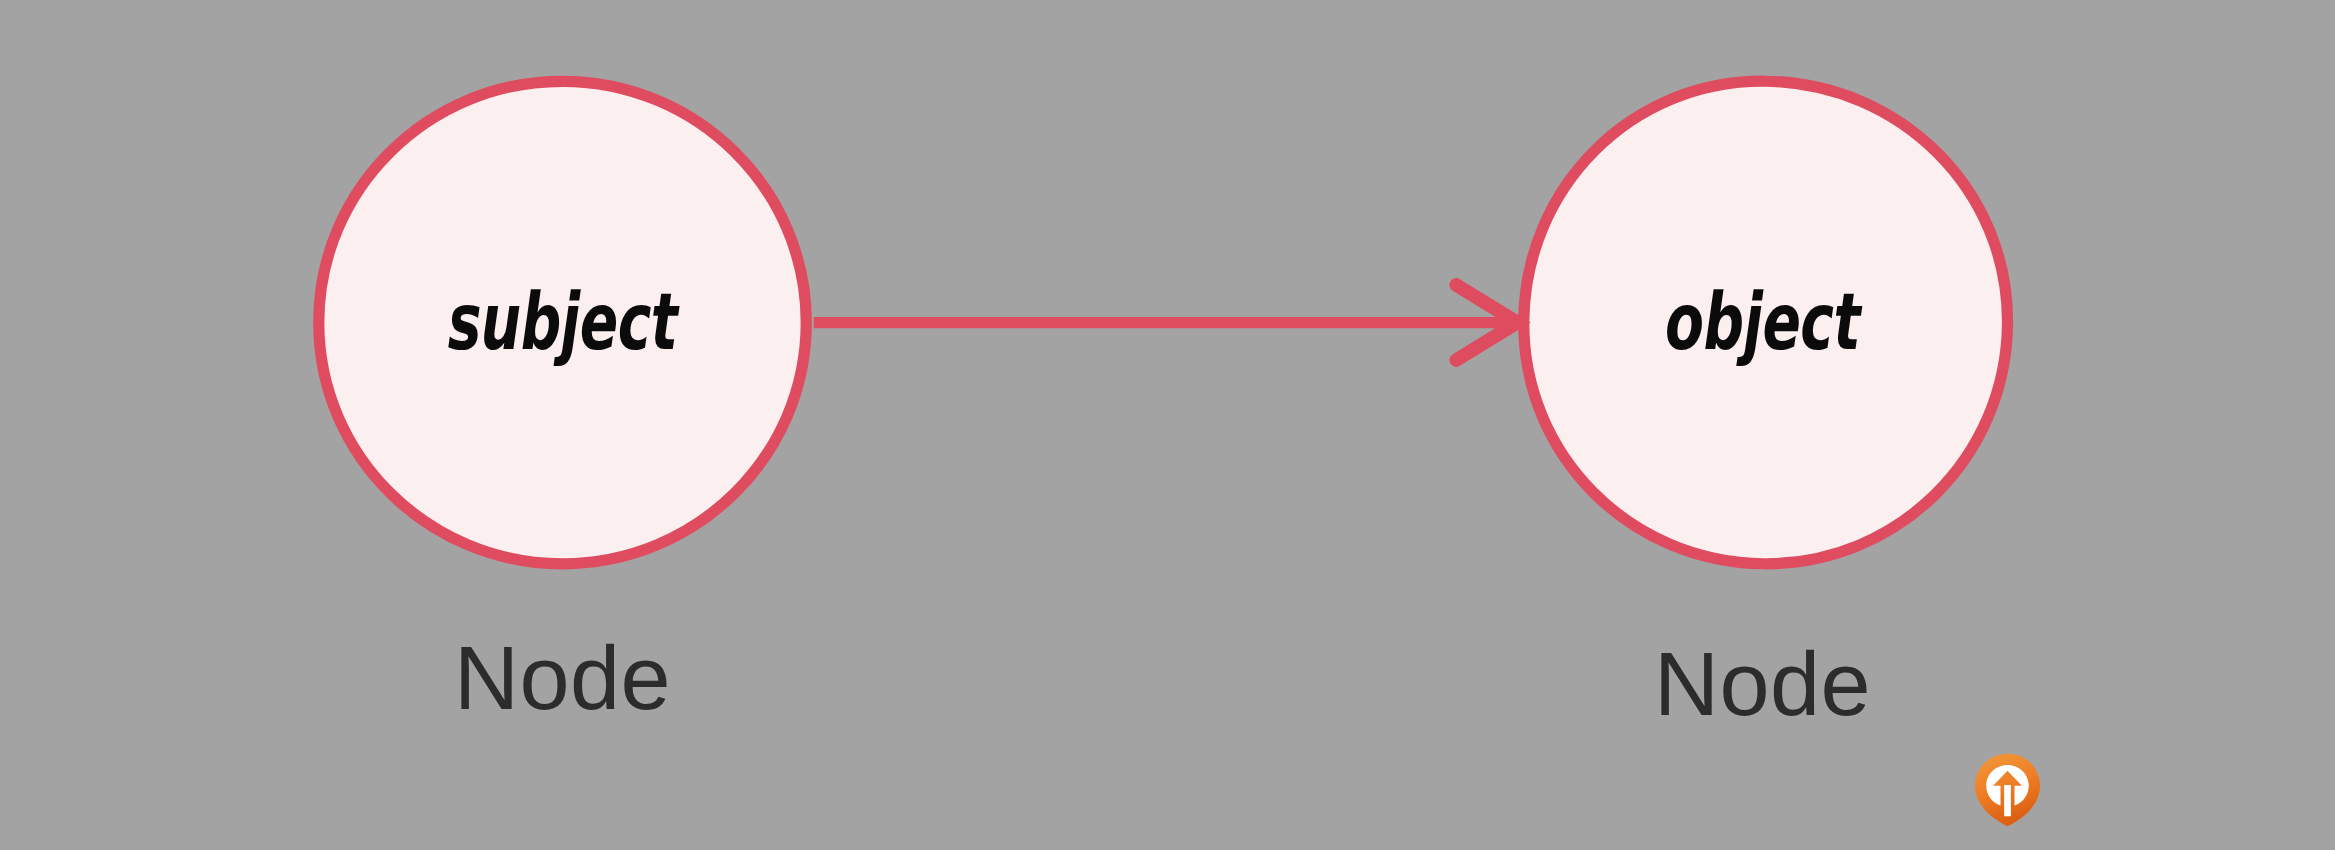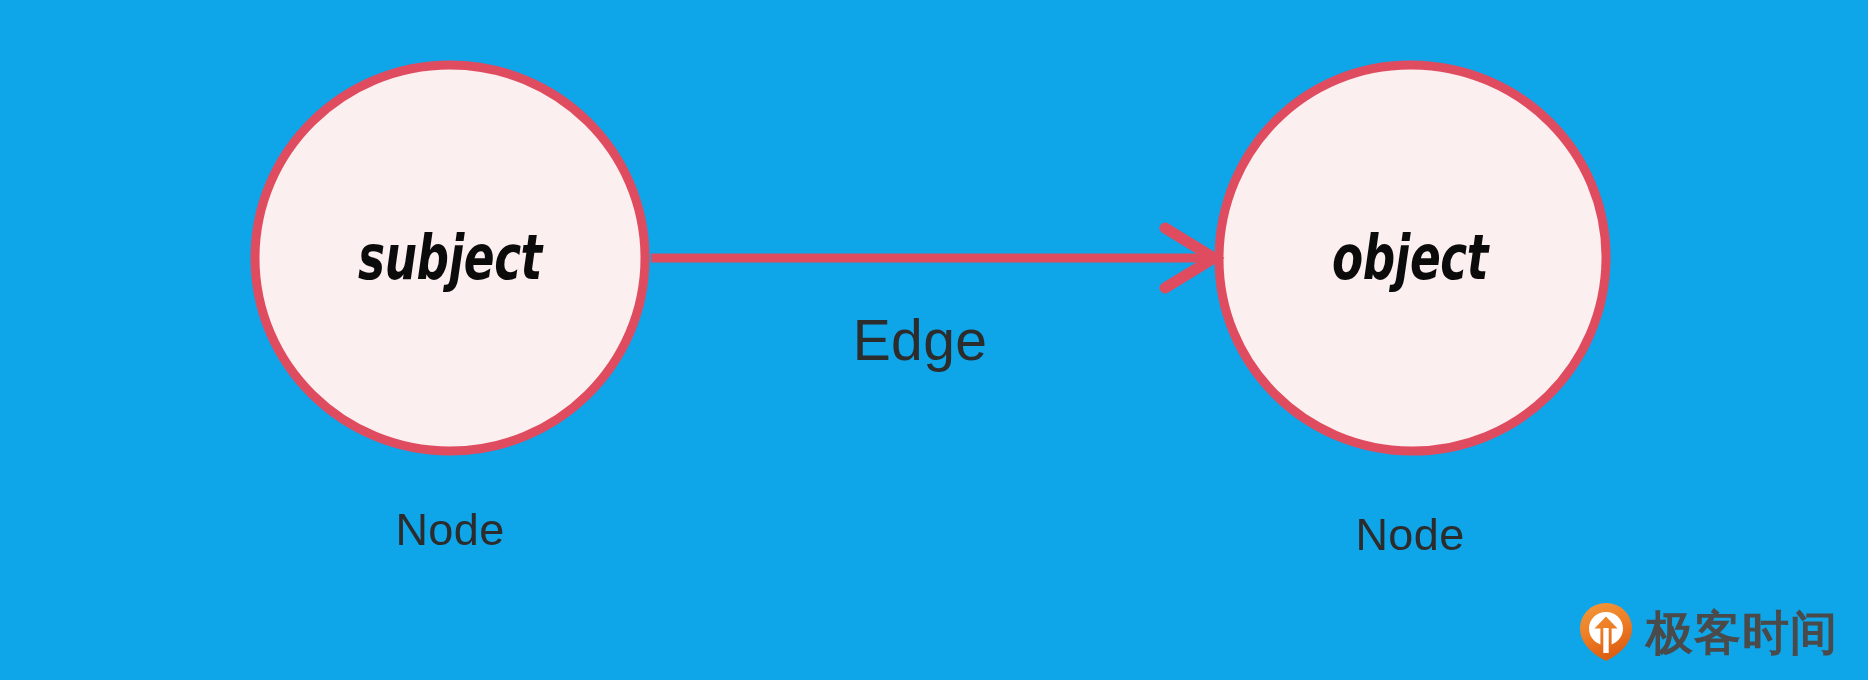--- a/index.html
+++ b/index.html
@@ -12,21 +12,21 @@
     width: 1868px;
     height: 680px;
     overflow: hidden;
     font-family: "Liberation Sans", "DejaVu Sans", sans-serif;
   }
 
   #canvas {
     position: relative;
     width: 1868px;
     height: 680px;
-    background: #0ea5e9;
+    background: #a3a3a3;
   }
 
   #diagram-svg {
     position: absolute;
     left: 0;
     top: 0;
     width: 1868px;
     height: 680px;
     display: block;
   }
@@ -79,21 +79,21 @@
     top: 312px;
     width: 600px;
   }
 
   
   .node-caption {
     position: absolute;
     text-align: center;
     font-family: "Liberation Sans", "DejaVu Sans", sans-serif;
     font-weight: 400;
-    font-size: 45px;
+    font-size: 72px;
     line-height: 1;
     color: #2c2c2c;
     white-space: nowrap;
     letter-spacing: 0.4px;
   }
   #caption-left {
     left: 250px;
     top: 507px;
     width: 400px;
   }
@@ -157,21 +157,20 @@
 
       <path d="M 1165 228 L 1214 258 L 1165 288" fill="none" stroke="#E04C5F" stroke-width="11" stroke-linecap="round" stroke-linejoin="miter"></path>
     </g>
   </svg>
 
   <div class="node-label" id="subject-label">subject</div>
 
   <div class="node-label" id="object-label">object</div>
 
 
-  <div class="edge-label" id="edge-label">Edge</div>
 
   <div class="node-caption" id="caption-left">Node</div>
 
   <div class="node-caption" id="caption-right">Node</div>
 
   <div id="watermark">
     <svg id="watermark-mark" viewBox="0 0 56 60" aria-hidden="true">
       <defs>
         <linearGradient id="pinGrad" x1="0" y1="0" x2="0.35" y2="1">
           <stop offset="0%" stop-color="#F29A3C"></stop>
@@ -193,16 +192,15 @@
                L 39.5 26.5
                L 28 14.5
                L 16.5 26.5
                L 22.4 26.5
                L 22.4 42.4
                C 15.7 40.2 11 34 11 26.6
                C 11 17.4 18.5 10 28 10 Z" fill="#FFFFFF"></path>
 
       <rect x="25.3" y="26" width="5.4" height="25" fill="#FFFFFF"></rect>
     </svg>
-    <span id="watermark-text">极客时间</span>
   </div>
 
 </div>
 
 </body></html>

